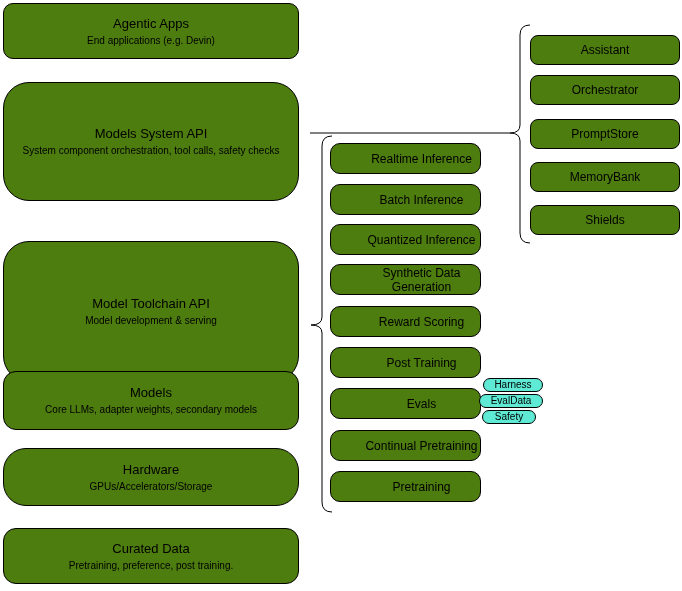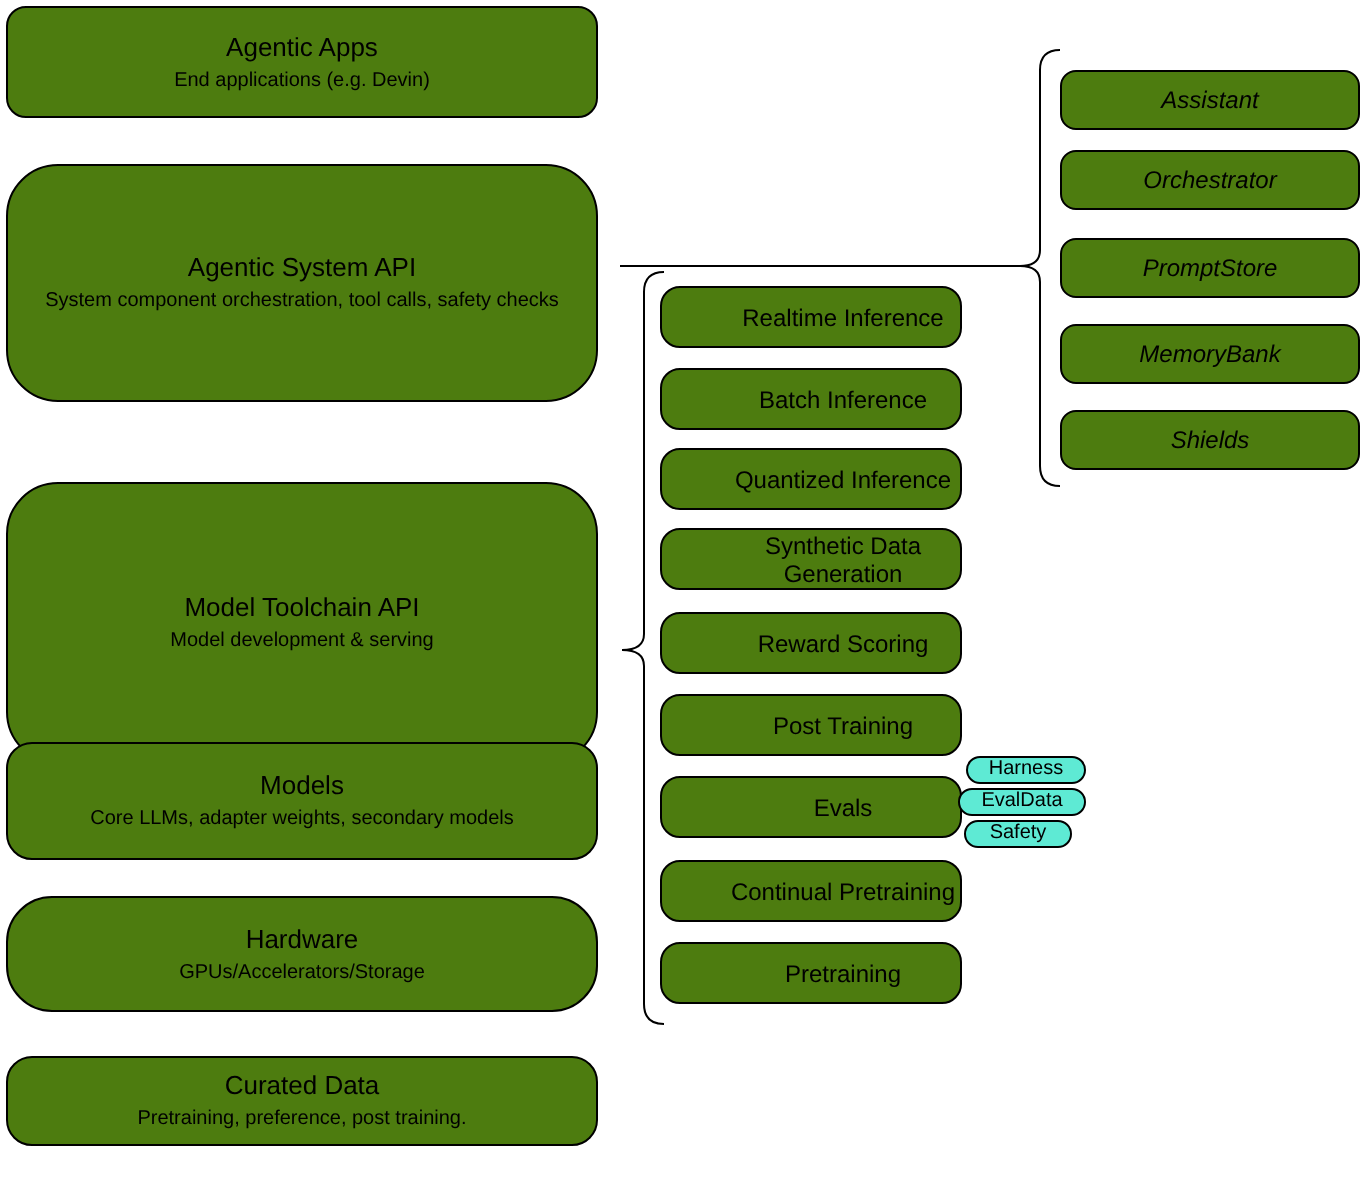--- a/index.html
+++ b/index.html
@@ -35,21 +35,20 @@
   .mid-box {
     left: 330px; width: 151px; height: 31px;
     border-radius: 10px;
     font-size: 12px;
     padding-left: 32px;
   }
   .right-box {
     left: 530px; width: 150px; height: 30px;
     border-radius: 8px;
     font-size: 12px;
-    font-style: italic;
   }
   .pill {
     position: absolute;
     box-sizing: border-box;
     background: #5eead4;
     border: 1px solid #000000;
     border-radius: 8px;
     height: 14px;
     display: flex;
     align-items: center;
@@ -69,40 +68,40 @@
     <path d="M530 25 Q520 25 520 35 L520 125 Q520 133 510 133 Q520 133 520 141 L520 233 Q520 243 530 243" fill="none" stroke="#000000" stroke-width="1"></path>
     <path d="M332 136 Q322 136 322 146 L322 317 Q322 325 311 325 Q322 325 322 333 L322 502 Q322 512 332 512" fill="none" stroke="#000000" stroke-width="1"></path>
   </svg>
 
   <div class="box left-box" style="top:3px; height:56px; border-radius:10px">
     <div class="box-title">Agentic Apps</div>
     <div class="box-sub">End applications (e.g. Devin)</div>
   </div>
 
   <div class="box left-box" style="top:82px; height:119px; border-radius:26px">
-    <div class="box-title">Agentic System API</div>
+    <div class="box-title">Models System API</div>
     <div class="box-sub">System component orchestration, tool calls, safety checks</div>
   </div>
 
   <div class="box left-box" style="top:241px; height:141px; border-radius:26px">
     <div class="box-title">Model Toolchain API</div>
     <div class="box-sub">Model development &amp; serving</div>
   </div>
 
   <div class="box left-box" style="top:371px; height:59px; border-radius:13px">
     <div class="box-title">Models</div>
     <div class="box-sub">Core LLMs, adapter weights, secondary models</div>
   </div>
 
   <div class="box left-box" style="top:448px; height:58px; border-radius:23px">
     <div class="box-title">Hardware</div>
     <div class="box-sub">GPUs/Accelerators/Storage</div>
   </div>
 
-  <div class="box left-box" style="top:528px; height:45px; border-radius:13px">
+  <div class="box left-box" style="top:528px; height:56px; border-radius:13px">
     <div class="box-title">Curated Data</div>
     <div class="box-sub">Pretraining, preference, post training.</div>
   </div>
 
   <div class="box mid-box" style="top:143px">
     <span>Realtime Inference</span>
   </div>
   <div class="box mid-box" style="top:184px">
     <span>Batch Inference</span>
   </div>

